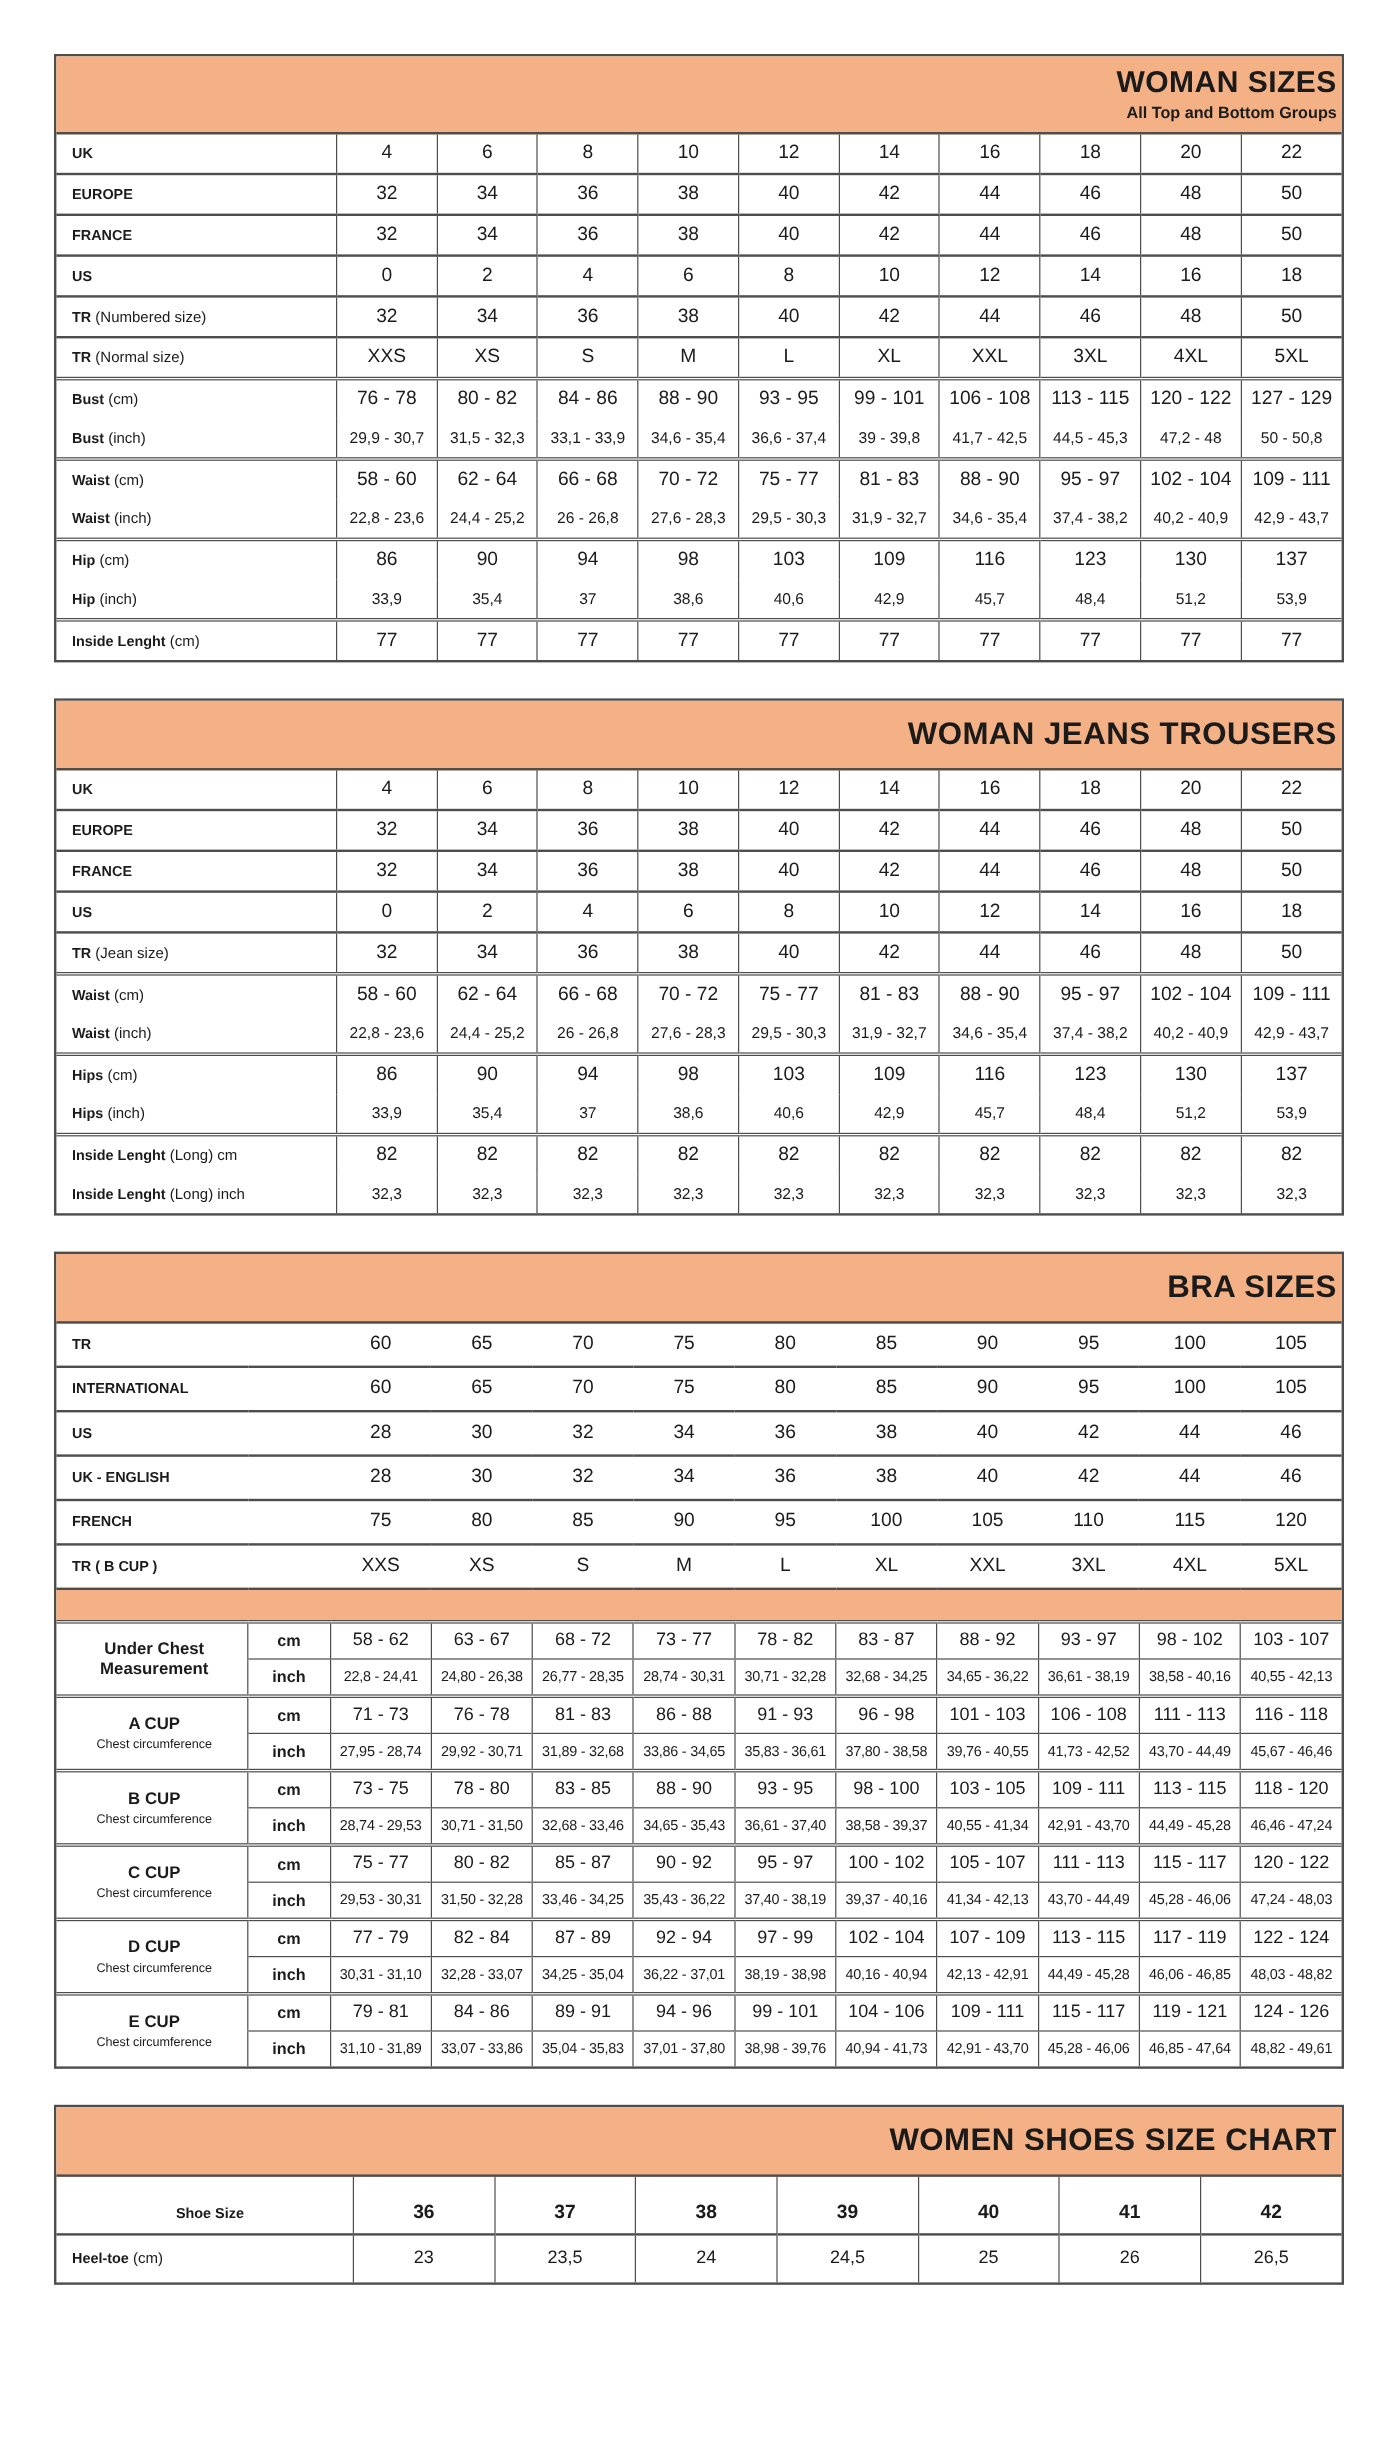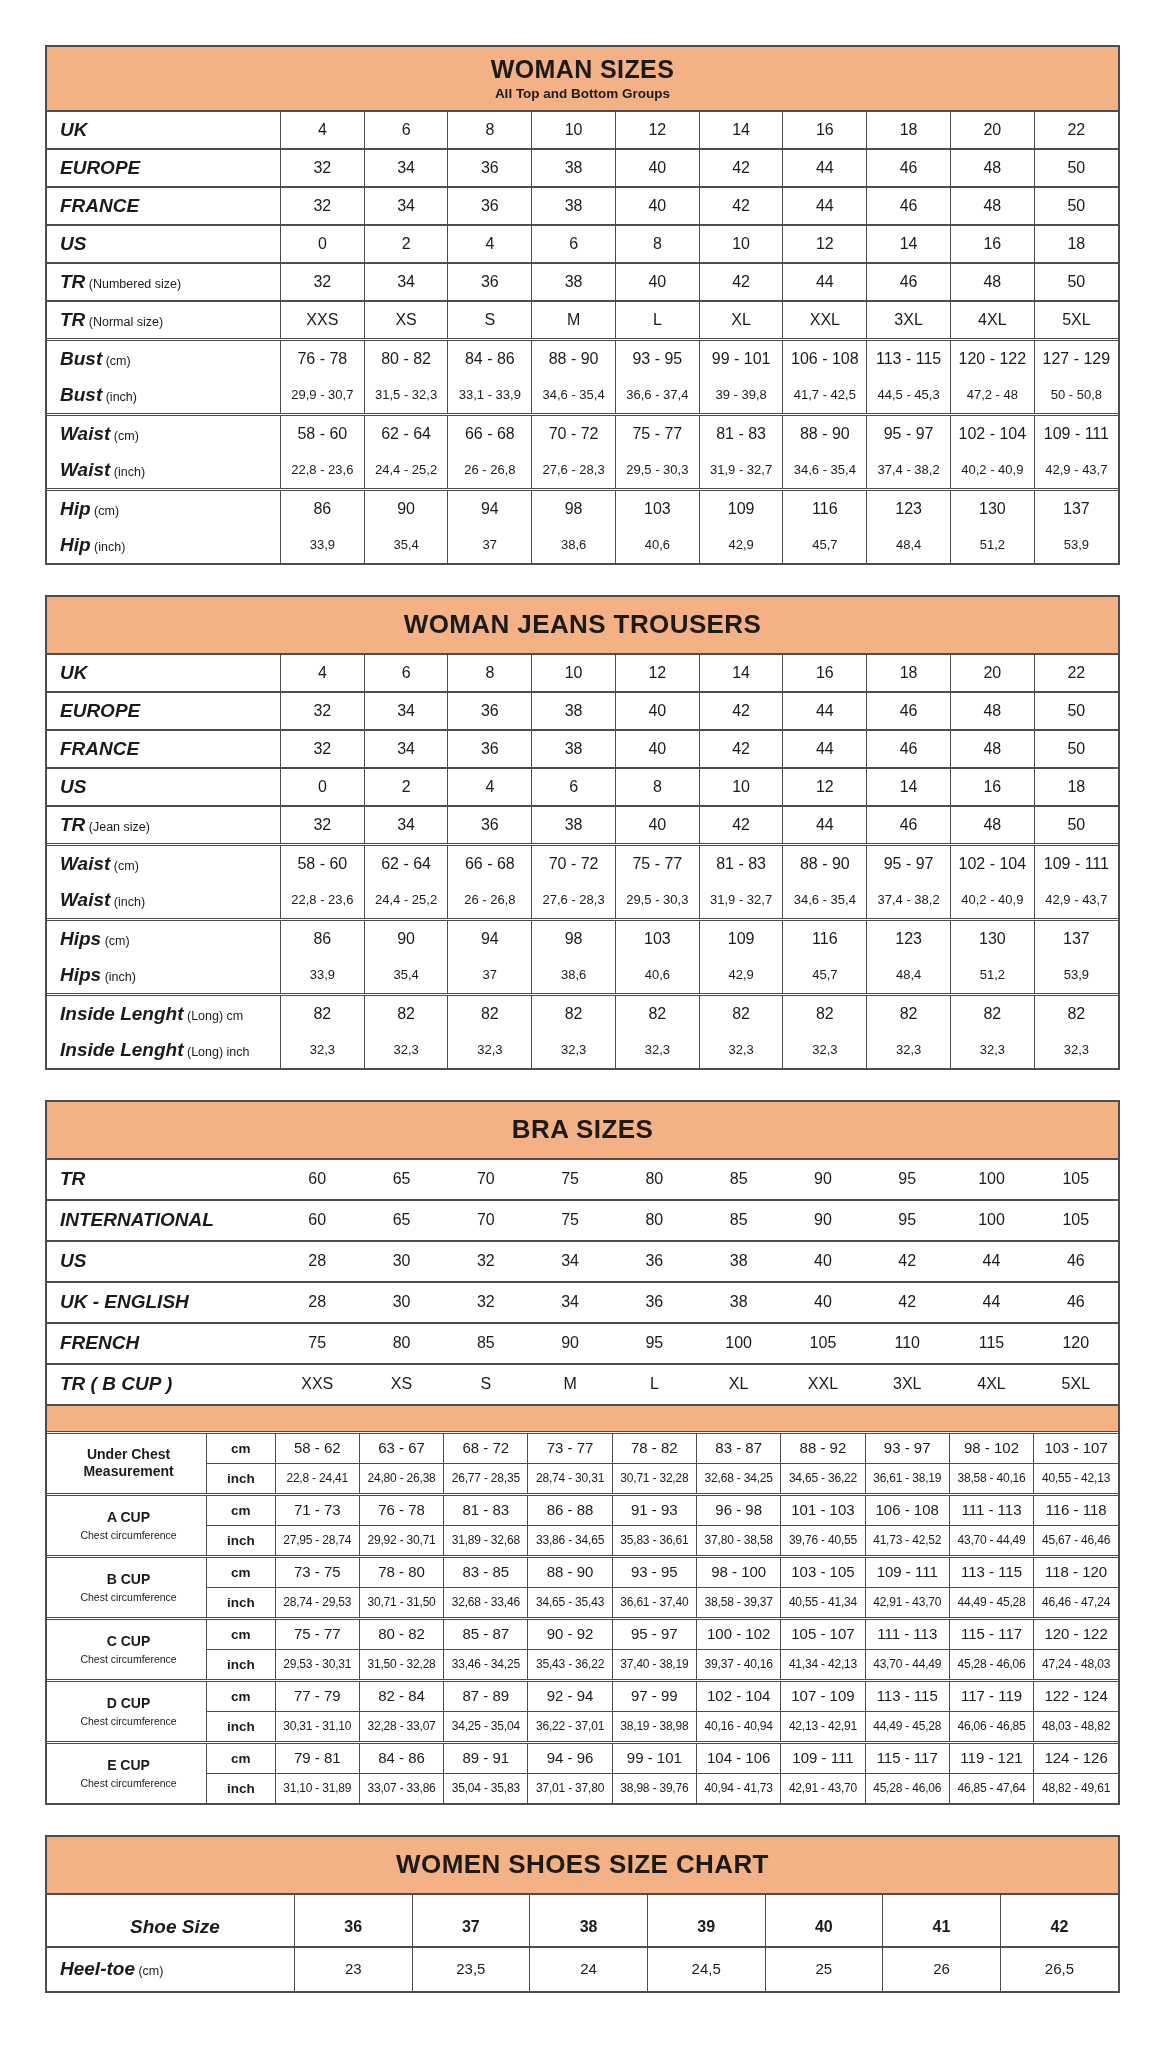--- a/index.html
+++ b/index.html
@@ -22,21 +22,21 @@
   }
   .chart-table {
     border: 2px solid var(--border);
     margin-bottom: 30px;
     background: #fff;
   }
   .chart-table:last-child { margin-bottom: 0; }
   .tbl-header {
     background: var(--header-bg);
     border-bottom: 2px solid var(--border);
-    text-align: center;
+    text-align: right;
     padding: 12px 4px 13px;
   }
   .tbl-header.with-sub { padding: 8px 4px 9px; }
   .tbl-title {
     font-size: 26px;
     font-weight: bold;
     letter-spacing: 0.4px;
   }
   .tbl-header.with-sub .tbl-title { font-size: 25px; }
   .tbl-subtitle {
@@ -67,21 +67,21 @@
   
   tbody tr.group-start.sgl > td { border-top: 2px solid var(--border); }
   tbody tr.group-start.dbl > td { border-top: 3px double var(--border); }
   tbody tr.group-cont > td { border-top: none; }
   tbody tr.cup-cont > td { border-top: 1px solid var(--border); }
   tbody tr:first-child > td { border-top: none !important; }
 
   
   .data-cell { font-size: 16px; }
   .label-cell { text-align: left; padding-left: 13px; padding-right: 4px; }
-  .lab-main { font-weight: bold; font-size: 19px; font-style: italic; }
+  .lab-main { font-weight: bold; font-size: 12px; }
   .lab-note { font-size: 12.5px; font-weight: normal; }
 
   tr.small > .data-cell { font-size: 13px; padding-top: 5px; padding-bottom: 6px; }
   tr.xsmall > .data-cell { font-size: 12px; letter-spacing: -0.2px; padding-top: 5px; padding-bottom: 6px; }
 
   
   .plain-row td { padding-top: 8px; padding-bottom: 9px; }
   .band-row td {
     background: var(--header-bg);
     border-top: 2px solid var(--border);
@@ -265,20 +265,33 @@
             <td class="data-cell">33,9</td>
             <td class="data-cell">35,4</td>
             <td class="data-cell">37</td>
             <td class="data-cell">38,6</td>
             <td class="data-cell">40,6</td>
             <td class="data-cell">42,9</td>
             <td class="data-cell">45,7</td>
             <td class="data-cell">48,4</td>
             <td class="data-cell">51,2</td>
             <td class="data-cell">53,9</td>
+          </tr>
+          <tr class="group-start dbl">
+            <td class="label-cell"><span class="lab-main">Inside Lenght</span><span class="lab-note"> (cm)</span></td>
+            <td class="data-cell">77</td>
+            <td class="data-cell">77</td>
+            <td class="data-cell">77</td>
+            <td class="data-cell">77</td>
+            <td class="data-cell">77</td>
+            <td class="data-cell">77</td>
+            <td class="data-cell">77</td>
+            <td class="data-cell">77</td>
+            <td class="data-cell">77</td>
+            <td class="data-cell">77</td>
           </tr>
         </tbody>
     </table>
   </section>
 
   <section class="chart-table">
     <header class="tbl-header">
       <div class="tbl-title">WOMAN JEANS TROUSERS</div>
     </header>
     <table>

